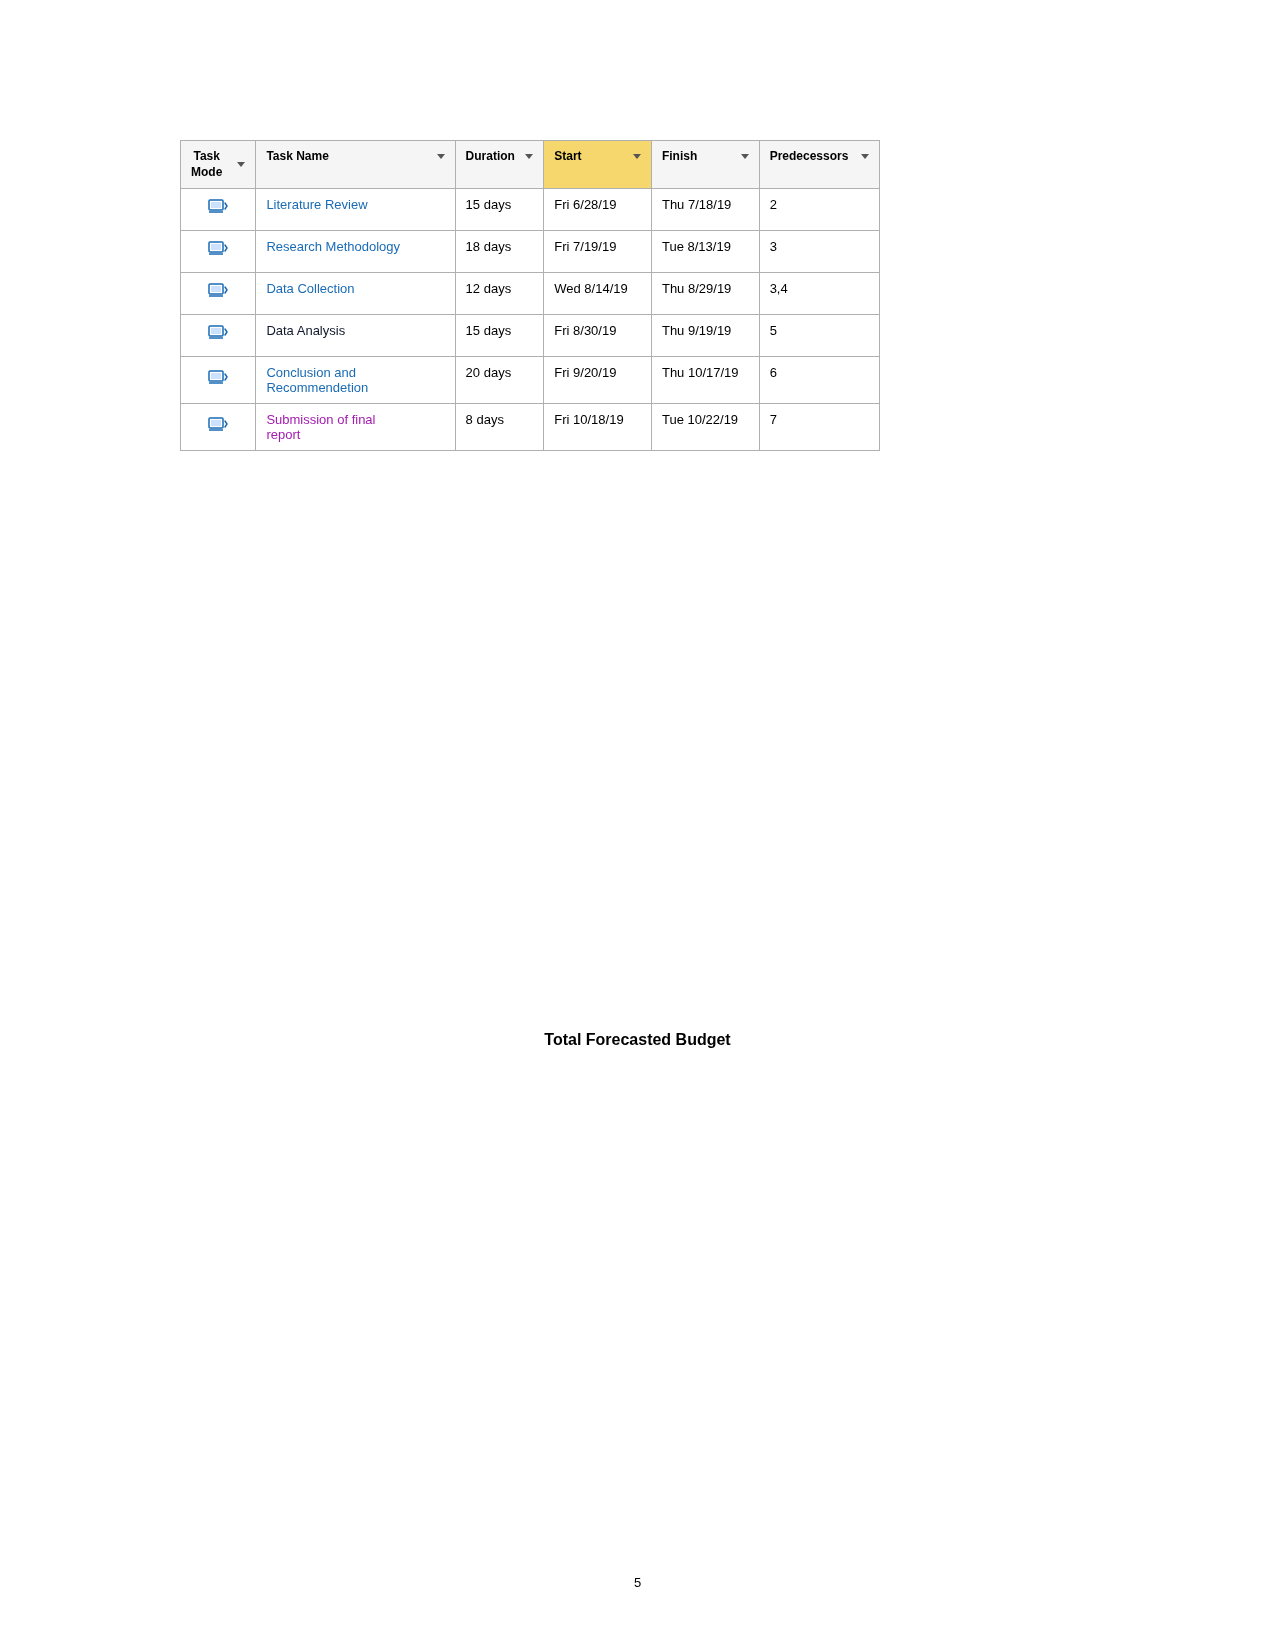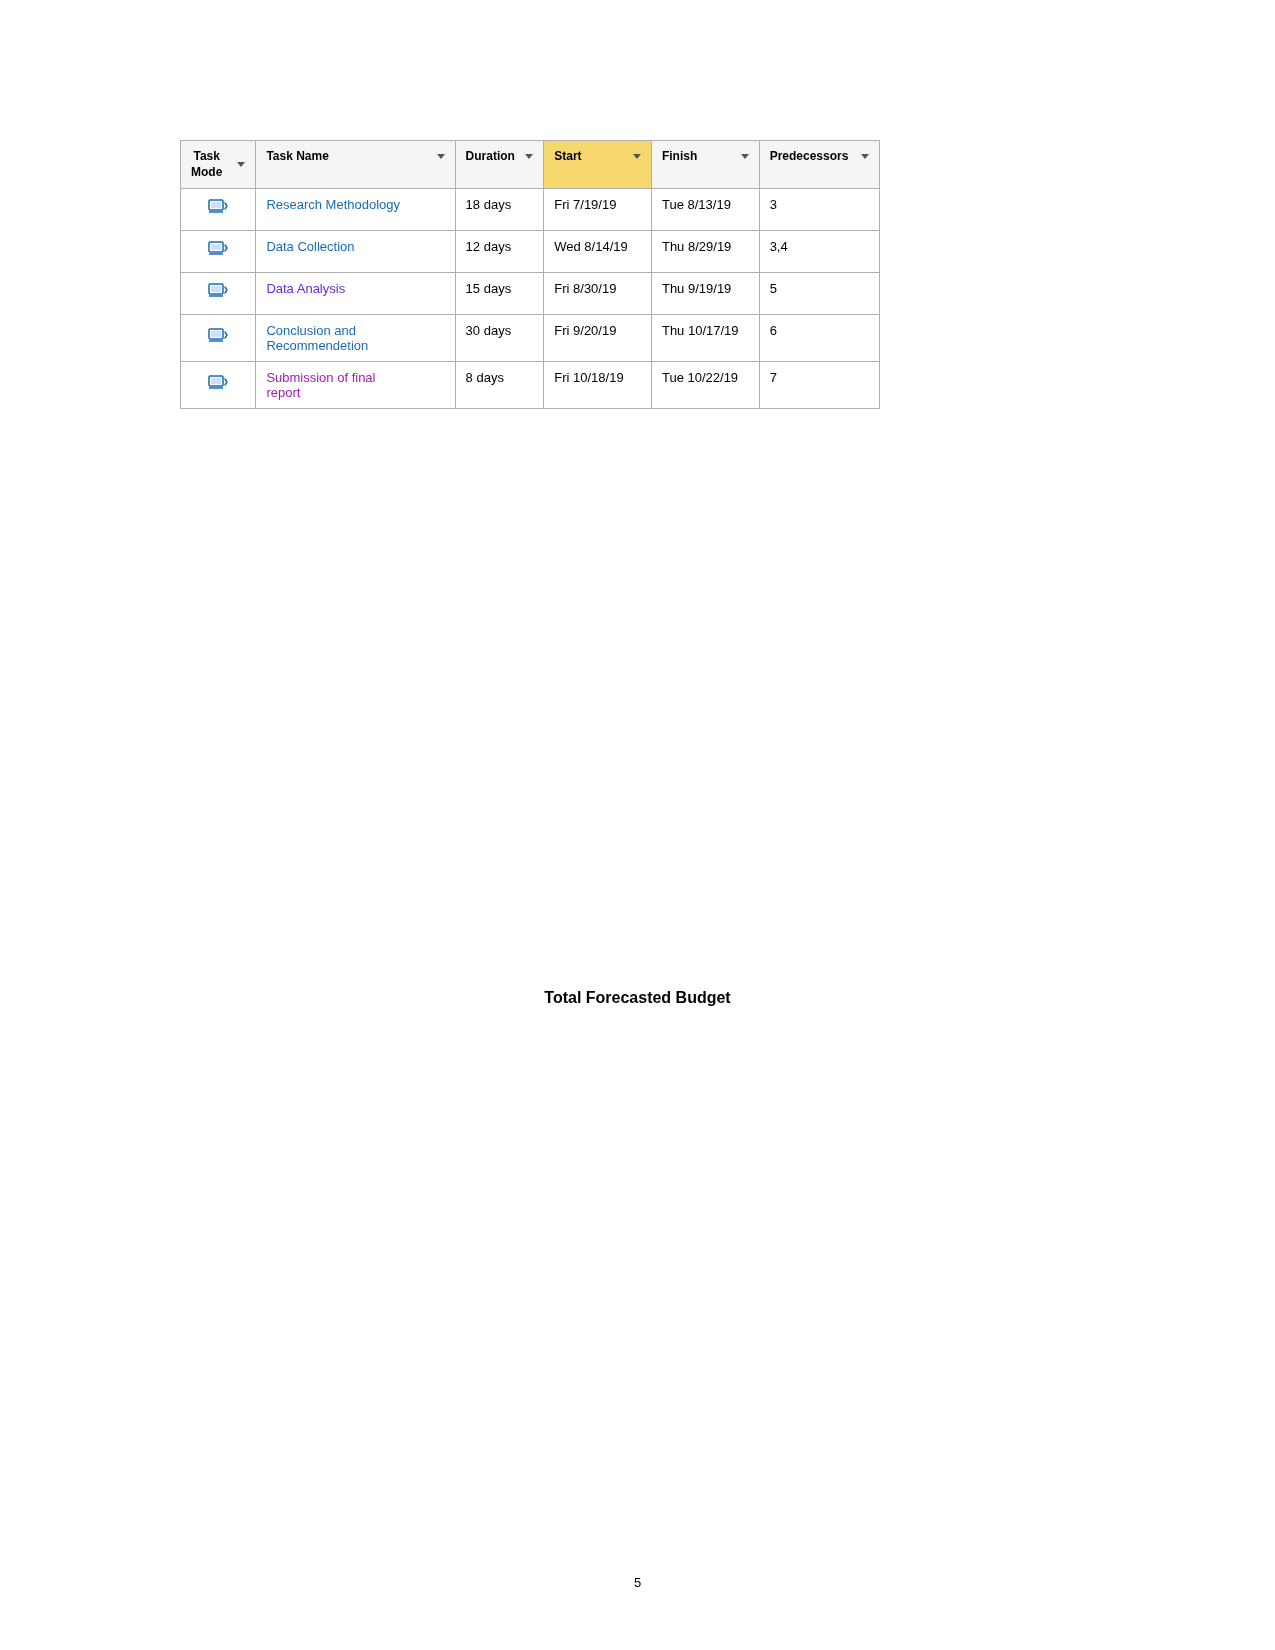--- a/index.html
+++ b/index.html
@@ -176,20 +176,36 @@
           <tr>
             <td style="text-align: center; vertical-align: middle;">
       <svg width="22" height="22" viewBox="0 0 22 22" xmlns="http://www.w3.org/2000/svg">
 
         <rect x="2" y="3" width="14" height="10" rx="1" ry="1" fill="none" stroke="#1a6bb5" stroke-width="1.5"></rect>
         <rect x="4" y="5" width="10" height="6" fill="#cce0ff"></rect>
         <line x1="2" y1="15" x2="16" y2="15" stroke="#1a6bb5" stroke-width="1.5"></line>
         <polyline points="18,6 20,9 18,12" fill="none" stroke="#1a6bb5" stroke-width="1.5" stroke-linejoin="round" stroke-linecap="round"></polyline>
       </svg>
     </td>
+            <td><span style="color: rgb(26, 107, 181); font-family: Arial, sans-serif; font-size: 13px; white-space: pre-line;">Literature Review</span></td>
+            <td style="font-family: Arial, sans-serif; font-size: 13px;">15 days</td>
+            <td style="font-family: Arial, sans-serif; font-size: 13px;">Fri 6/28/19</td>
+            <td style="font-family: Arial, sans-serif; font-size: 13px;">Thu 7/18/19</td>
+            <td style="font-family: Arial, sans-serif; font-size: 13px;">2</td>
+          </tr>
+          <tr>
+            <td style="text-align: center; vertical-align: middle;">
+      <svg width="22" height="22" viewBox="0 0 22 22" xmlns="http://www.w3.org/2000/svg">
+
+        <rect x="2" y="3" width="14" height="10" rx="1" ry="1" fill="none" stroke="#1a6bb5" stroke-width="1.5"></rect>
+        <rect x="4" y="5" width="10" height="6" fill="#cce0ff"></rect>
+        <line x1="2" y1="15" x2="16" y2="15" stroke="#1a6bb5" stroke-width="1.5"></line>
+        <polyline points="18,6 20,9 18,12" fill="none" stroke="#1a6bb5" stroke-width="1.5" stroke-linejoin="round" stroke-linecap="round"></polyline>
+      </svg>
+    </td>
             <td><span style="color: rgb(26, 107, 181); font-family: Arial, sans-serif; font-size: 13px; white-space: pre-line;">Research Methodology</span></td>
             <td style="font-family: Arial, sans-serif; font-size: 13px;">18 days</td>
             <td style="font-family: Arial, sans-serif; font-size: 13px;">Fri 7/19/19</td>
             <td style="font-family: Arial, sans-serif; font-size: 13px;">Tue 8/13/19</td>
             <td style="font-family: Arial, sans-serif; font-size: 13px;">3</td>
           </tr>
           <tr>
             <td style="text-align: center; vertical-align: middle;">
       <svg width="22" height="22" viewBox="0 0 22 22" xmlns="http://www.w3.org/2000/svg">
 
@@ -208,39 +224,39 @@
           <tr>
             <td style="text-align: center; vertical-align: middle;">
       <svg width="22" height="22" viewBox="0 0 22 22" xmlns="http://www.w3.org/2000/svg">
 
         <rect x="2" y="3" width="14" height="10" rx="1" ry="1" fill="none" stroke="#1a6bb5" stroke-width="1.5"></rect>
         <rect x="4" y="5" width="10" height="6" fill="#cce0ff"></rect>
         <line x1="2" y1="15" x2="16" y2="15" stroke="#1a6bb5" stroke-width="1.5"></line>
         <polyline points="18,6 20,9 18,12" fill="none" stroke="#1a6bb5" stroke-width="1.5" stroke-linejoin="round" stroke-linecap="round"></polyline>
       </svg>
     </td>
-            <td><span style="color: #6d28d9; font-family: Arial, sans-serif; font-size: 13px; white-space: pre-line;">Data Analysis</span></td>
+            <td><span style="color: #0f172a; font-family: Arial, sans-serif; font-size: 13px; white-space: pre-line;">Data Analysis</span></td>
             <td style="font-family: Arial, sans-serif; font-size: 13px;">15 days</td>
             <td style="font-family: Arial, sans-serif; font-size: 13px;">Fri 8/30/19</td>
             <td style="font-family: Arial, sans-serif; font-size: 13px;">Thu 9/19/19</td>
             <td style="font-family: Arial, sans-serif; font-size: 13px;">5</td>
           </tr>
           <tr>
             <td style="text-align: center; vertical-align: middle;">
       <svg width="22" height="22" viewBox="0 0 22 22" xmlns="http://www.w3.org/2000/svg">
 
         <rect x="2" y="3" width="14" height="10" rx="1" ry="1" fill="none" stroke="#1a6bb5" stroke-width="1.5"></rect>
         <rect x="4" y="5" width="10" height="6" fill="#cce0ff"></rect>
         <line x1="2" y1="15" x2="16" y2="15" stroke="#1a6bb5" stroke-width="1.5"></line>
         <polyline points="18,6 20,9 18,12" fill="none" stroke="#1a6bb5" stroke-width="1.5" stroke-linejoin="round" stroke-linecap="round"></polyline>
       </svg>
     </td>
             <td><span style="color: rgb(26, 107, 181); font-family: Arial, sans-serif; font-size: 13px; white-space: pre-line;">Conclusion and
 Recommendetion</span></td>
-            <td style="font-family: Arial, sans-serif; font-size: 13px;">30 days</td>
+            <td style="font-family: Arial, sans-serif; font-size: 13px;">20 days</td>
             <td style="font-family: Arial, sans-serif; font-size: 13px;">Fri 9/20/19</td>
             <td style="font-family: Arial, sans-serif; font-size: 13px;">Thu 10/17/19</td>
             <td style="font-family: Arial, sans-serif; font-size: 13px;">6</td>
           </tr>
           <tr>
             <td style="text-align: center; vertical-align: middle;">
       <svg width="22" height="22" viewBox="0 0 22 22" xmlns="http://www.w3.org/2000/svg">
 
         <rect x="2" y="3" width="14" height="10" rx="1" ry="1" fill="none" stroke="#1a6bb5" stroke-width="1.5"></rect>
         <rect x="4" y="5" width="10" height="6" fill="#cce0ff"></rect>

